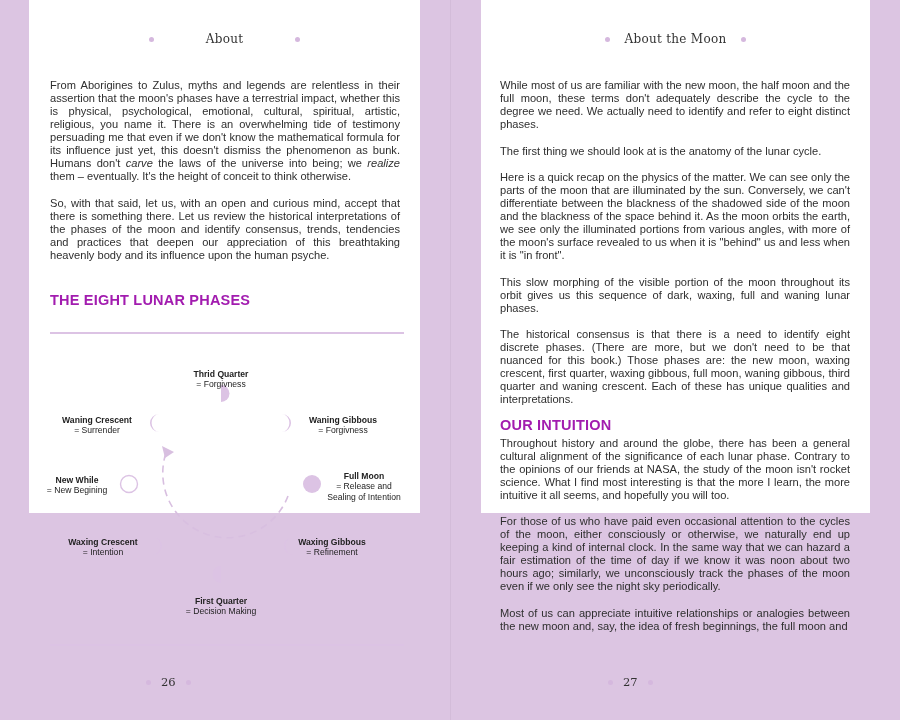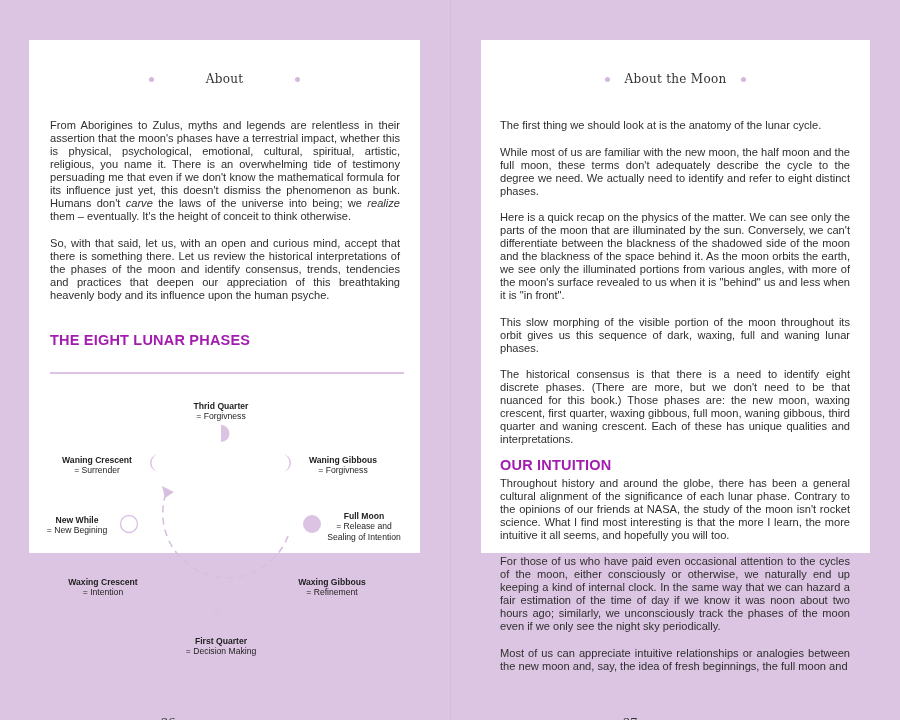--- a/index.html
+++ b/index.html
@@ -3,21 +3,21 @@
 <meta charset="utf-8">
 <style>
   html, body { margin:0; padding:0; }
   body {
     width:900px; height:720px; overflow:hidden; position:relative;
     background:#dcc5e2;
     font-family:"Liberation Sans", sans-serif;
     color:#2b2b2b;
   }
   .page {
-    position:absolute; top:0; height:513px; background:#ffffff;margin-top:40px;
+    position:absolute; top:0; height:513px; background:#ffffff;
   }
   #page-left { left:29px; width:391px; }
   #page-right { left:481px; width:389px; }
   .gutter-line { position:absolute; left:450px; top:0; width:1px; height:720px; background:#d3bcd9; }
 
   .running-head {
     position:absolute; top:32px; left:0; right:0;
     display:flex; justify-content:center; align-items:center;
     font-family:"DejaVu Serif", serif; font-size:12px; letter-spacing:0.3px; color:#333;
   }
@@ -112,21 +112,21 @@
 
       <g>
           <path d="M 264 197 A 9 9 0 1 0 264 215 A 7 8.5 0 1 1 264 197 Z" fill="#dcc3e4"></path>
         </g>
 
       <g>
           <path d="M 192 226 A 8.5 8.5 0 0 0 192 243 Z" fill="#dcc3e4"></path>
         </g>
     </svg>
 
-    <div class="phase-label" style="left:142px;top:21px;width:100px">
+    <div class="phase-label" style="left:142px;top:29px;width:100px">
       <span class="pname">Thrid Quarter</span>
       <span class="pmean">= Forgivness</span>
     </div>
     <div class="phase-label" style="left:18px;top:75px;width:100px">
       <span class="pname">Waning Crescent</span>
       <span class="pmean">= Surrender</span>
     </div>
     <div class="phase-label" style="left:264px;top:75px;width:100px">
       <span class="pname">Waning Gibbous</span>
       <span class="pmean">= Forgivness</span>
@@ -166,22 +166,22 @@
 <div class="gutter-line"></div>
 
 <div class="page" id="page-right">
   <div class="running-head rh-right">
     <span class="dot"></span>
     <span>About the Moon</span>
     <span class="dot"></span>
   </div>
 
   <div class="text-block" id="right-body">
+    <p>While most of us are familiar with the new moon, the half moon and the full moon, these terms don't adequately describe the cycle to the degree we need. We actually need to identify and refer to eight distinct phases.</p>
     <p>The first thing we should look at is the anatomy of the lunar cycle.</p>
-    <p>While most of us are familiar with the new moon, the half moon and the full moon, these terms don't adequately describe the cycle to the degree we need. We actually need to identify and refer to eight distinct phases.</p>
     <p>Here is a quick recap on the physics of the matter. We can see only the parts of the moon that are illuminated by the sun. Conversely, we can't differentiate between the blackness of the shadowed side of the moon and the blackness of the space behind it. As the moon orbits the earth, we see only the illuminated portions from various angles, with more of the moon's surface revealed to us when it is "behind" us and less when it is "in front".</p>
     <p>This slow morphing of the visible portion of the moon throughout its orbit gives us this sequence of dark, waxing, full and waning lunar phases.</p>
     <p>The historical consensus is that there is a need to identify eight discrete phases. (There are more, but we don't need to be that nuanced for this book.) Those phases are: the new moon, waxing crescent, first quarter, waxing gibbous, full moon, waning gibbous, third quarter and waning crescent. Each of these has unique qualities and interpretations.</p>
     <h2 class="section-heading" id="right-heading">OUR INTUITION</h2>
     <p>Throughout history and around the globe, there has been a general cultural alignment of the significance of each lunar phase. Contrary to the opinions of our friends at NASA, the study of the moon isn't rocket science. What I find most interesting is that the more I learn, the more intuitive it all seems, and hopefully you will too.</p>
     <p>For those of us who have paid even occasional attention to the cycles of the moon, either consciously or otherwise, we naturally end up keeping a kind of internal clock. In the same way that we can hazard a fair estimation of the time of day if we know it was noon about two hours ago; similarly, we unconsciously track the phases of the moon even if we only see the night sky periodically.</p>
     <p>Most of us can appreciate intuitive relationships or analogies between the new moon and, say, the idea of fresh beginnings, the full moon and</p>
   </div>
 
   <div class="folio" id="folio-right">

